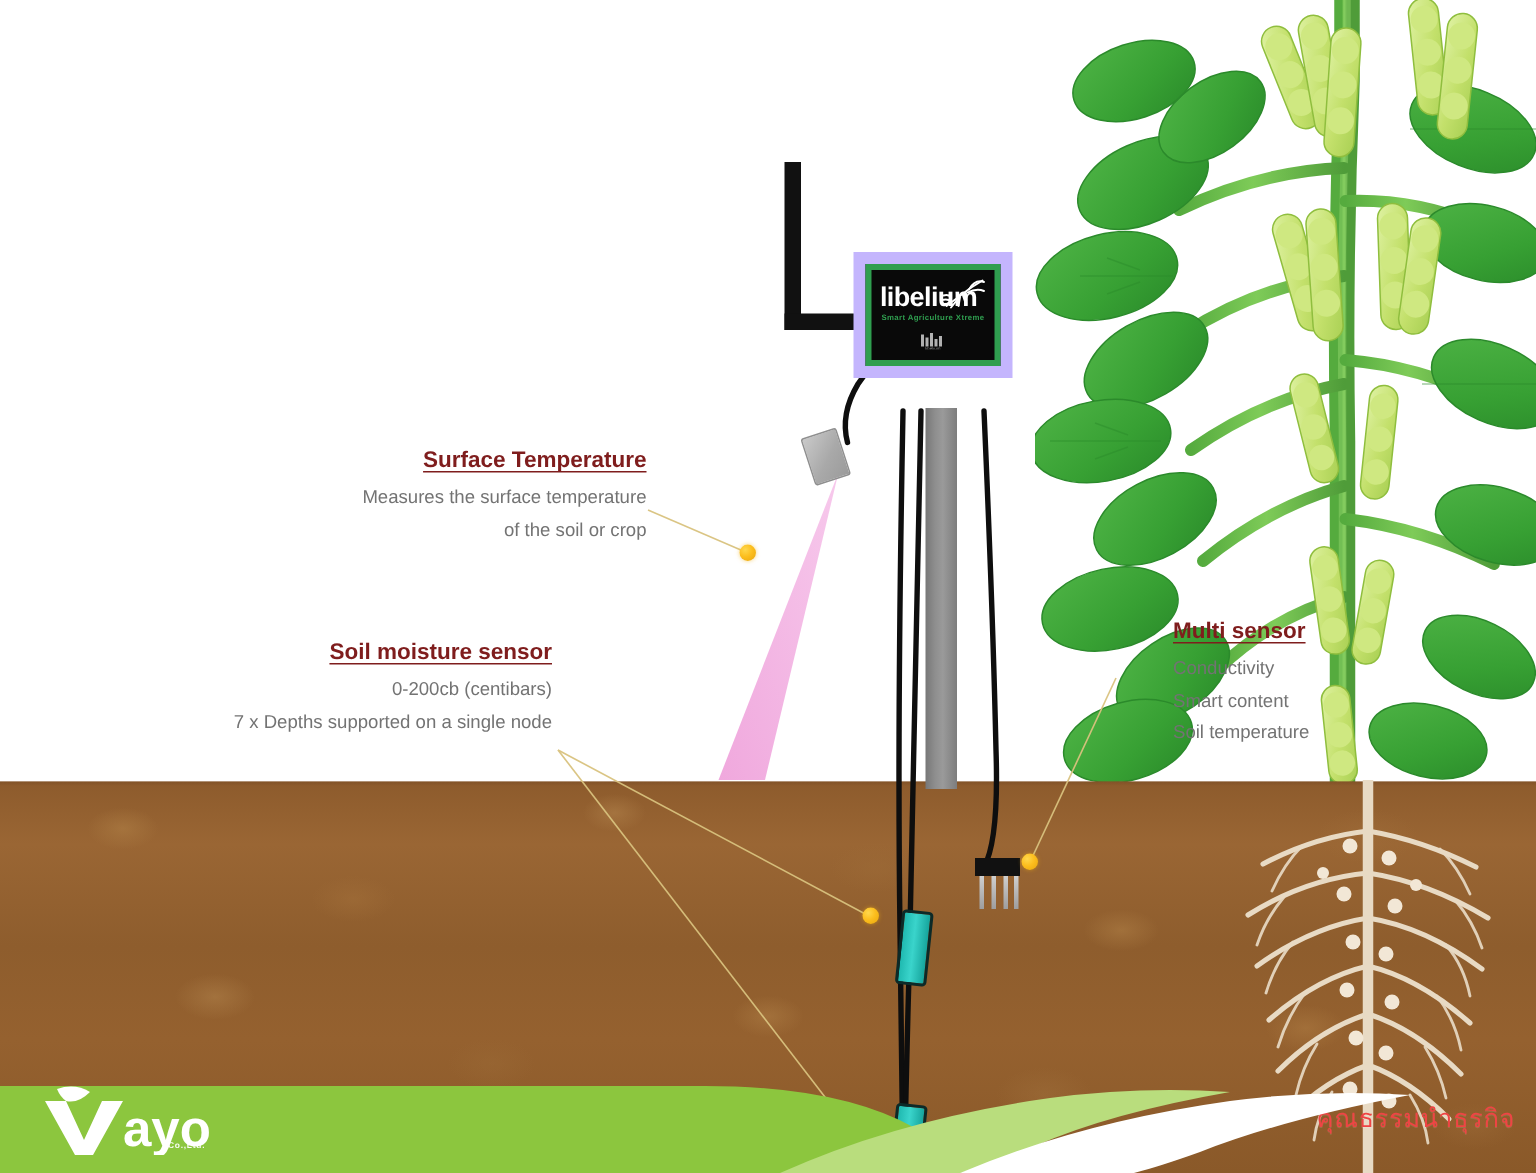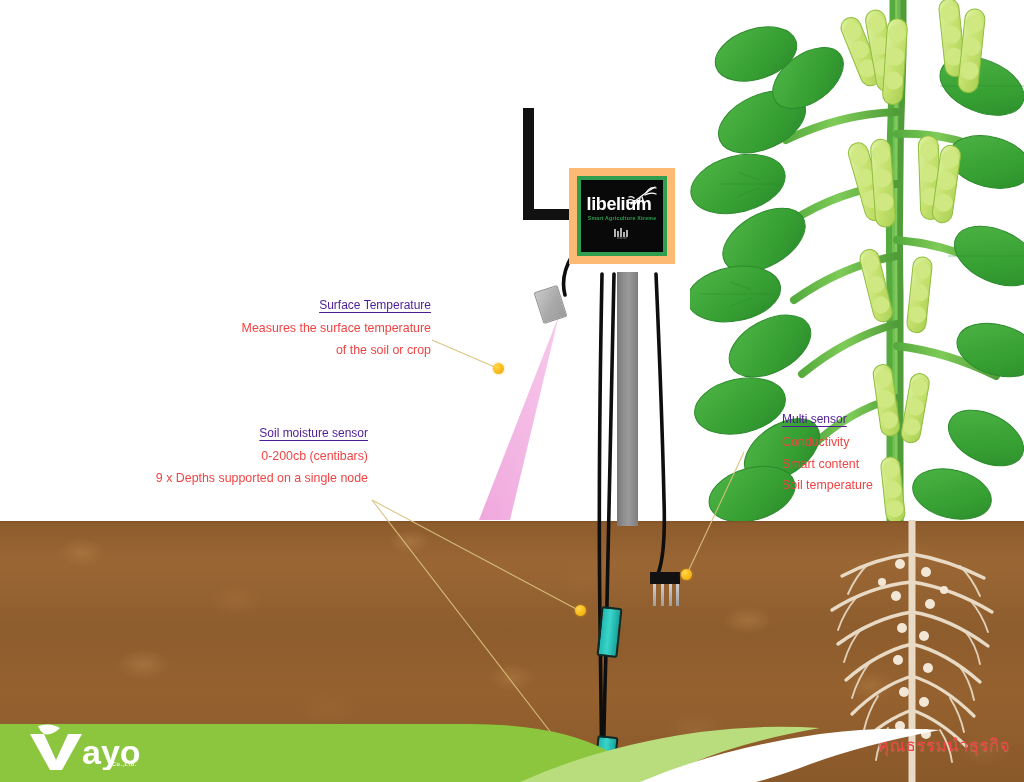--- a/index.html
+++ b/index.html
@@ -49,22 +49,22 @@
   .roots { position:absolute; left:820px; top:520px; width:210px; height:262px; }
 
   
   .antenna {
     position:absolute; left:523px; top:108px; width:58px; height:112px;
   }
   .antenna .vert { position:absolute; left:0; top:0; width:11px; height:112px; background:#111; }
   .antenna .horz { position:absolute; left:0; bottom:0; width:58px; height:11px; background:#111; }
 
   .node-box {
-    position:absolute; left:569px; top:168px; width:106px; height:96px;
-    background:#fdba74; padding:8px;
+    position:absolute; left:569px; top:168px; width:106px; height:84px;
+    background:#c4b5fd; padding:8px;
   }
   .node-inner {
     width:100%; height:100%;
     border:4px solid #2f9e4f;
     background:#090909;
     position:relative;
     display:flex; flex-direction:column; align-items:center; justify-content:center;
   }
   .brand {
     color:#ffffff; font-size:18px; font-weight:bold; letter-spacing:-0.4px;
@@ -120,25 +120,25 @@
     box-shadow:0 0 3px rgba(240,175,20,.55);
   }
   .dot.d1 { left:493px; top:363px; }
   .dot.d2 { left:575px; top:605px; }
   .dot.d3 { left:557px; top:741px; }
   .dot.d4 { left:681px; top:569px; }
 
   
   .callout { position:absolute; color:#2b2b2b; }
   .callout .title {
-    font-size:12px; font-weight:normal; color:#4c1d95;
+    font-size:15px; font-weight:bold; color:#7f1d1d;
     text-decoration:underline; text-underline-offset:3px;
     margin-bottom:6px; white-space:nowrap;
   }
-  .callout .line { font-size:12.4px; line-height:1.75; color:#ef4444; white-space:nowrap; }
+  .callout .line { font-size:12.4px; line-height:1.75; color:#737373; white-space:nowrap; }
 
   .co-surface { left:233px; top:298px; width:198px; text-align:right; }
   .co-moisture { left:142px; top:426px; width:226px; text-align:right; }
   .co-multi   { left:746px; top:412px; width:190px; text-align:left;margin-left:36px; }
 
   
   .vayo { position:absolute; left:26px; bottom:12px; width:150px; height:46px; }
   .vayo-sub {
     position:absolute; left:112px; bottom:15px; font-size:5.6px; color:#ffffff;
     letter-spacing:.5px; font-weight:bold; opacity:.95;
@@ -450,21 +450,21 @@
 
   <div class="callout co-surface">
     <div class="title">Surface Temperature</div>
     <div class="line">Measures the surface temperature</div>
     <div class="line">of the soil or crop</div>
   </div>
 
   <div class="callout co-moisture">
     <div class="title">Soil moisture sensor</div>
     <div class="line">0-200cb (centibars)</div>
-    <div class="line">9 x Depths supported on a single node</div>
+    <div class="line">7 x Depths supported on a single node</div>
   </div>
 
   <div class="callout co-multi">
     <div class="title">Multi sensor</div>
     <div class="line">Conductivity</div>
     <div class="line">Smart content</div>
     <div class="line">Soil temperature</div>
   </div>
 
   <div class="thai">คุณธรรมนำธุรกิจ</div>

